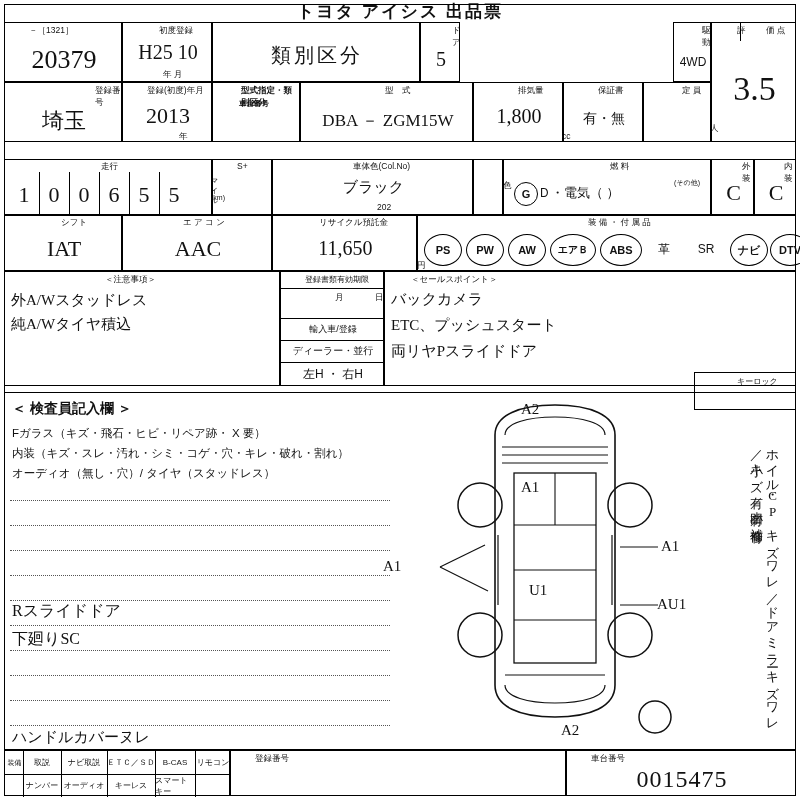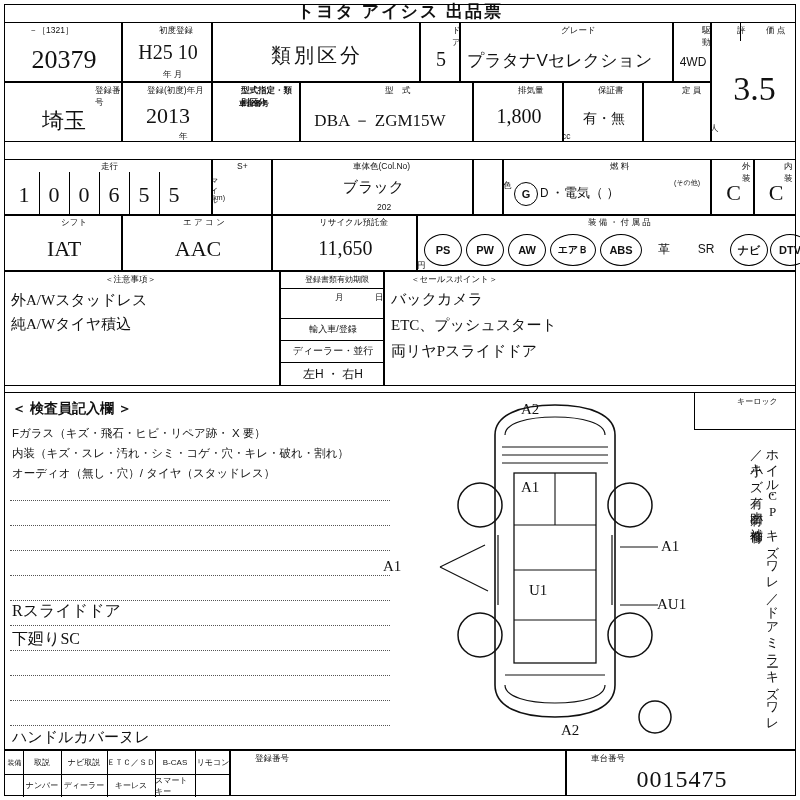--- a/index.html
+++ b/index.html
@@ -41,24 +41,20 @@
 
   <div class="bx b" style="left:212px;top:22px;width:208px;height:60px;">
     <div class="ctr mid" style="position:absolute;left:0;top:10px;width:208px;height:44px;font-size:20px;letter-spacing:3px;">類別区分</div>
   </div>
 
   <div class="bx b" style="left:420px;top:22px;width:40px;height:60px;">
     <div class="cap" style="left:11px;top:2px;">ドア</div>
     <div class="ctr hand" style="position:absolute;left:0;top:16px;width:40px;height:40px;font-size:20px;">5</div>
   </div>
 
-  <div class="bx b" style="left:460px;top:22px;width:213px;height:60px;">
-    <div class="cap" style="left:80px;top:2px;">グレード</div>
-    <div class="lft mid" style="position:absolute;left:6px;top:18px;width:207px;height:38px;font-size:17px;">プラタナVセレクション</div>
-  </div>
 
   <div class="bx b" style="left:673px;top:22px;width:38px;height:60px;">
     <div class="cap" style="left:8px;top:2px;">駆動</div>
     <div class="ctr" style="position:absolute;left:0;top:26px;width:38px;height:26px;font-size:12px;">4WD</div>
   </div>
 
   <div class="bx b" style="left:711px;top:22px;width:85px;height:120px;">
     <div class="cap" style="left:5px;top:2px;">評</div>
     <div class="cap" style="left:34px;top:2px;">価 点</div>
     <div class="ctr hand" style="position:absolute;left:0;top:26px;width:85px;height:80px;font-size:34px;">3.5</div>
@@ -76,21 +72,21 @@
     <div class="cap" style="left:36px;top:48px;">年</div>
   </div>
 
   <div class="bx b" style="left:212px;top:82px;width:88px;height:60px;font-weight:bold;">
     <div class="cap" style="left:8px;top:2px;">型式指定・類別区分</div>
     <div class="cap" style="left:6px;top:16px;font-size:7.5px;">車台番号</div>
   </div>
 
   <div class="bx b" style="left:300px;top:82px;width:173px;height:60px;">
     <div class="cap" style="left:64px;top:2px;">型　式</div>
-    <div class="ctr hand" style="position:absolute;left:0;top:18px;width:158px;height:38px;font-size:17px;">DBA － ZGM15W</div>
+    <div class="ctr hand" style="position:absolute;left:8px;top:18px;width:158px;height:38px;font-size:17px;">DBA － ZGM15W</div>
   </div>
 
   <div class="bx b" style="left:473px;top:82px;width:90px;height:60px;">
     <div class="cap" style="left:24px;top:2px;">排気量</div>
     <div class="ctr hand" style="position:absolute;left:0;top:16px;width:90px;height:34px;font-size:20px;">1,800</div>
     <div class="cap" style="left:68px;top:48px;">cc</div>
   </div>
 
   <div class="bx b" style="left:563px;top:82px;width:80px;height:60px;">
     <div class="cap" style="left:14px;top:2px;">保証書</div>
@@ -217,21 +213,21 @@
   <div class="dotline" style="top:625px;"></div>
   <div class="dotline" style="top:650px;"></div>
   <div class="dotline" style="top:675px;"></div>
   <div class="dotline" style="top:700px;"></div>
   <div class="dotline" style="top:725px;"></div>
 
   <div class="lft hand" style="position:absolute;left:12px;top:600px;width:200px;height:22px;font-size:16px;">Rスライドドア</div>
   <div class="lft hand" style="position:absolute;left:12px;top:628px;width:200px;height:22px;font-size:16px;">下廻りSC</div>
   <div class="lft hand" style="position:absolute;left:12px;top:726px;width:220px;height:22px;font-size:15px;">ハンドルカバーヌレ</div>
 
-  <div class="bx b" style="left:694px;top:392px;width:102px;height:38px;text-align:center;">
+  <div class="bx b" style="left:694px;top:372px;width:102px;height:38px;text-align:center;">
     <div class="cap" style="left:22px;top:3px;font-size:8px;">キーロック</div>
   </div>
 
   <div style="position:absolute;left:748px;top:440px;height:290px;width:44px;">
     <div class="vert hand" style="font-size:13px;line-height:16px;">ホイル・CPキズワレ／ドアミラーキズワレ／小キズ有／小凹有／補修有</div>
   </div>
 
   <svg style="position:absolute;left:410px;top:395px;" width="290" height="345" viewBox="0 0 290 345">
 
     <path d="M85 40 C85 20, 110 10, 145 10 C180 10, 205 20, 205 40 L205 290 C205 312, 180 322, 145 322 C110 322, 85 312, 85 290 Z" fill="none" stroke="#111" stroke-width="1.6"></path>
@@ -279,21 +275,21 @@
     <div class="tick" style="left:102px;top:0;height:46px;"></div>
     <div class="tick" style="left:150px;top:0;height:46px;"></div>
     <div class="tick" style="left:190px;top:0;height:46px;"></div>
     <div class="bx" style="left:0;top:23px;width:226px;height:0;border-top:1px solid #000;"></div>
     <div class="ctr xsm" style="position:absolute;left:18px;top:0;width:38px;height:23px;font-size:8px;">取説</div>
     <div class="ctr xsm" style="position:absolute;left:56px;top:0;width:46px;height:23px;font-size:8px;">ナビ取説</div>
     <div class="ctr xsm" style="position:absolute;left:102px;top:0;width:48px;height:23px;font-size:8px;">ＥＴＣ／ＳＤ</div>
     <div class="ctr xsm" style="position:absolute;left:150px;top:0;width:40px;height:23px;font-size:8px;">B-CAS</div>
     <div class="ctr xsm" style="position:absolute;left:190px;top:0;width:36px;height:23px;font-size:8px;">リモコン</div>
     <div class="ctr xsm" style="position:absolute;left:18px;top:23px;width:38px;height:23px;font-size:8px;">ナンバー</div>
-    <div class="ctr xsm" style="position:absolute;left:56px;top:23px;width:46px;height:23px;font-size:8px;">ディーラー</div>
+    <div class="ctr xsm" style="position:absolute;left:56px;top:23px;width:46px;height:23px;font-size:8px;">オーディオ</div>
     <div class="ctr xsm" style="position:absolute;left:102px;top:23px;width:48px;height:23px;font-size:8px;">キーレス</div>
     <div class="ctr xsm" style="position:absolute;left:150px;top:23px;width:40px;height:23px;font-size:8px;">スマートキー</div>
     <div class="ctr xsm" style="position:absolute;left:1px;top:0;width:17px;height:23px;font-size:7px;">装備</div>
   </div>
 
   <div class="bx b" style="left:230px;top:750px;width:336px;height:46px;">
     <div class="cap" style="left:4px;top:2px;">登録番号</div>
   </div>
 
   <div class="bx b" style="left:566px;top:750px;width:230px;height:46px;">

